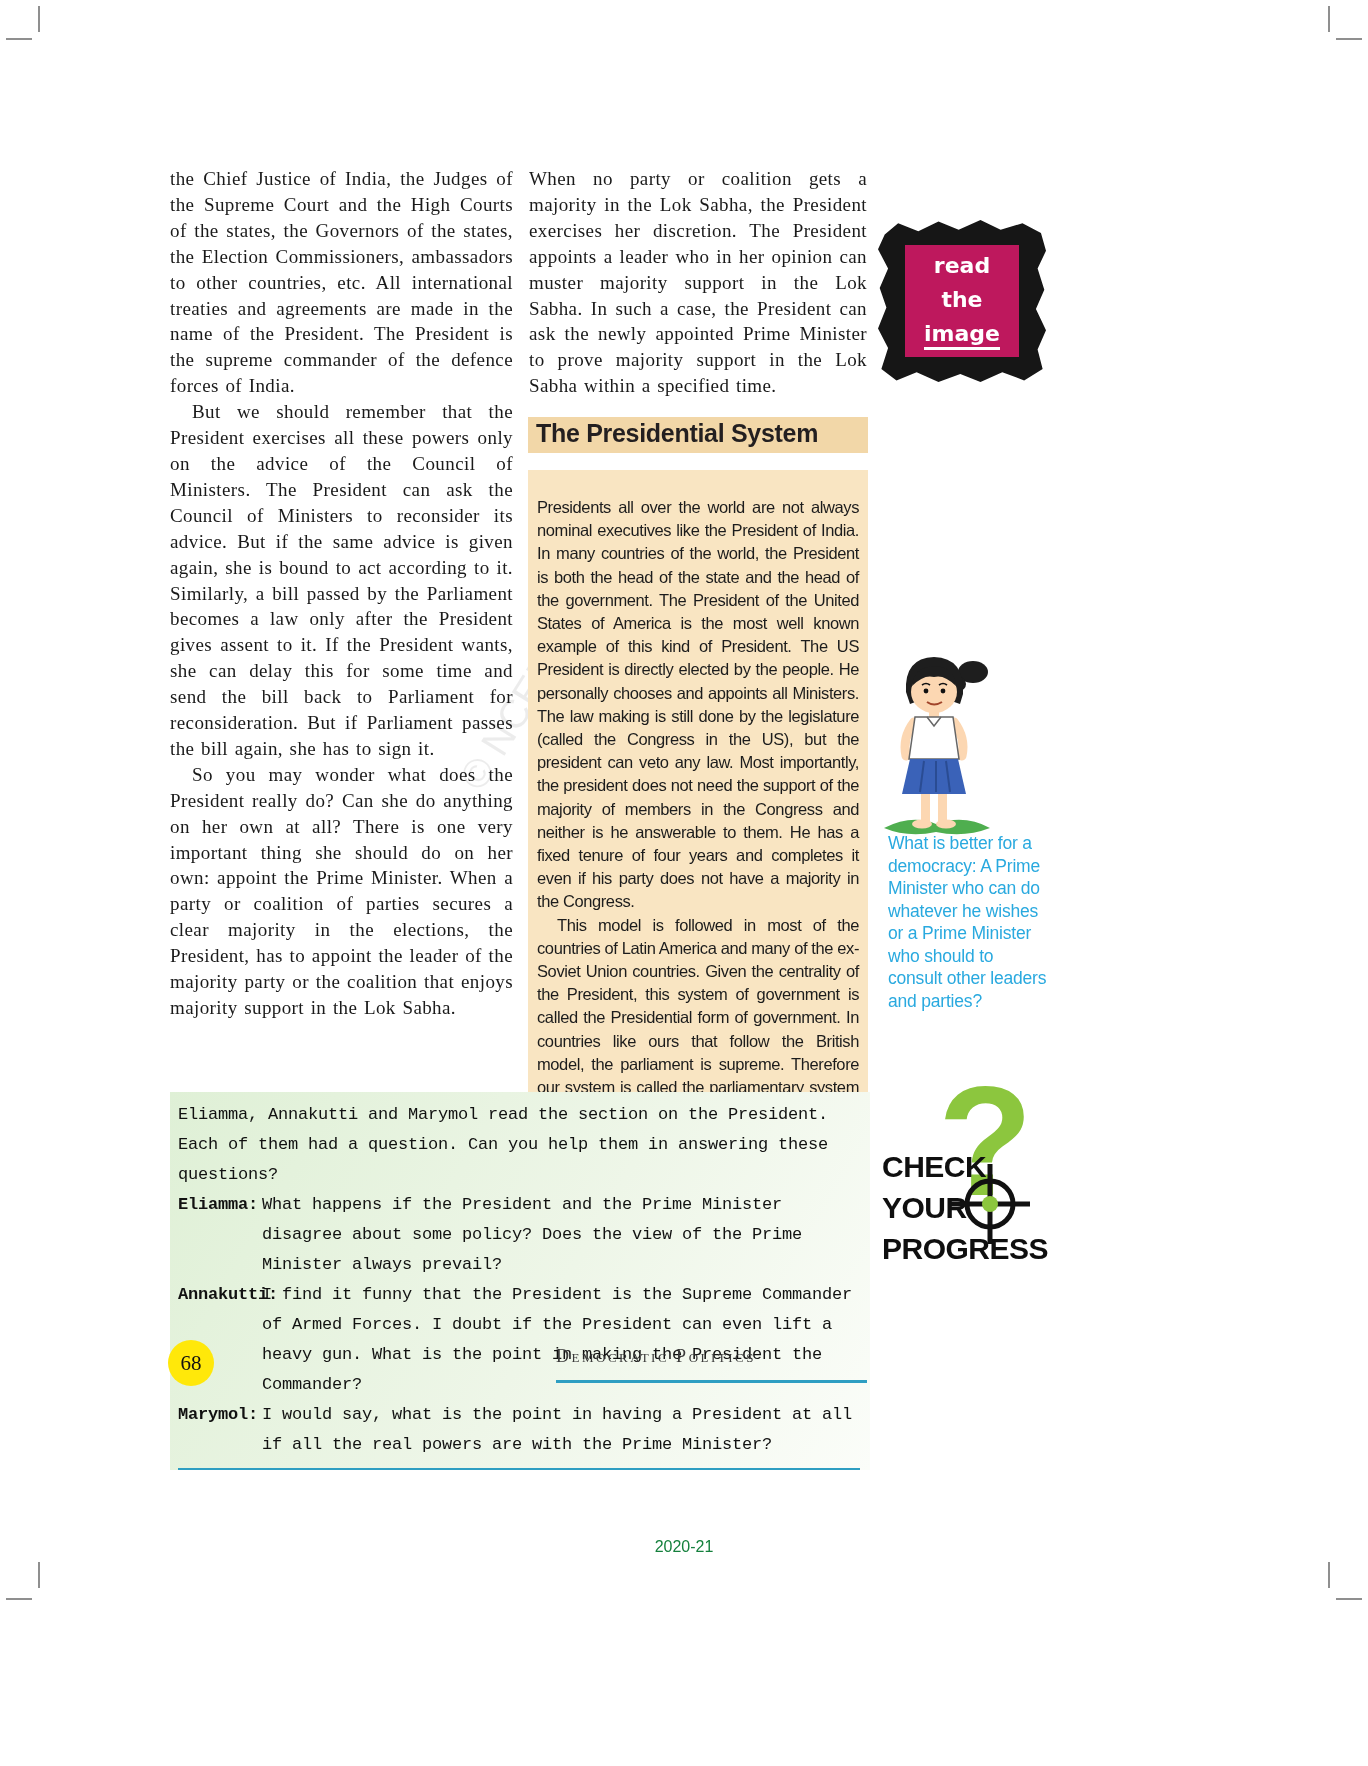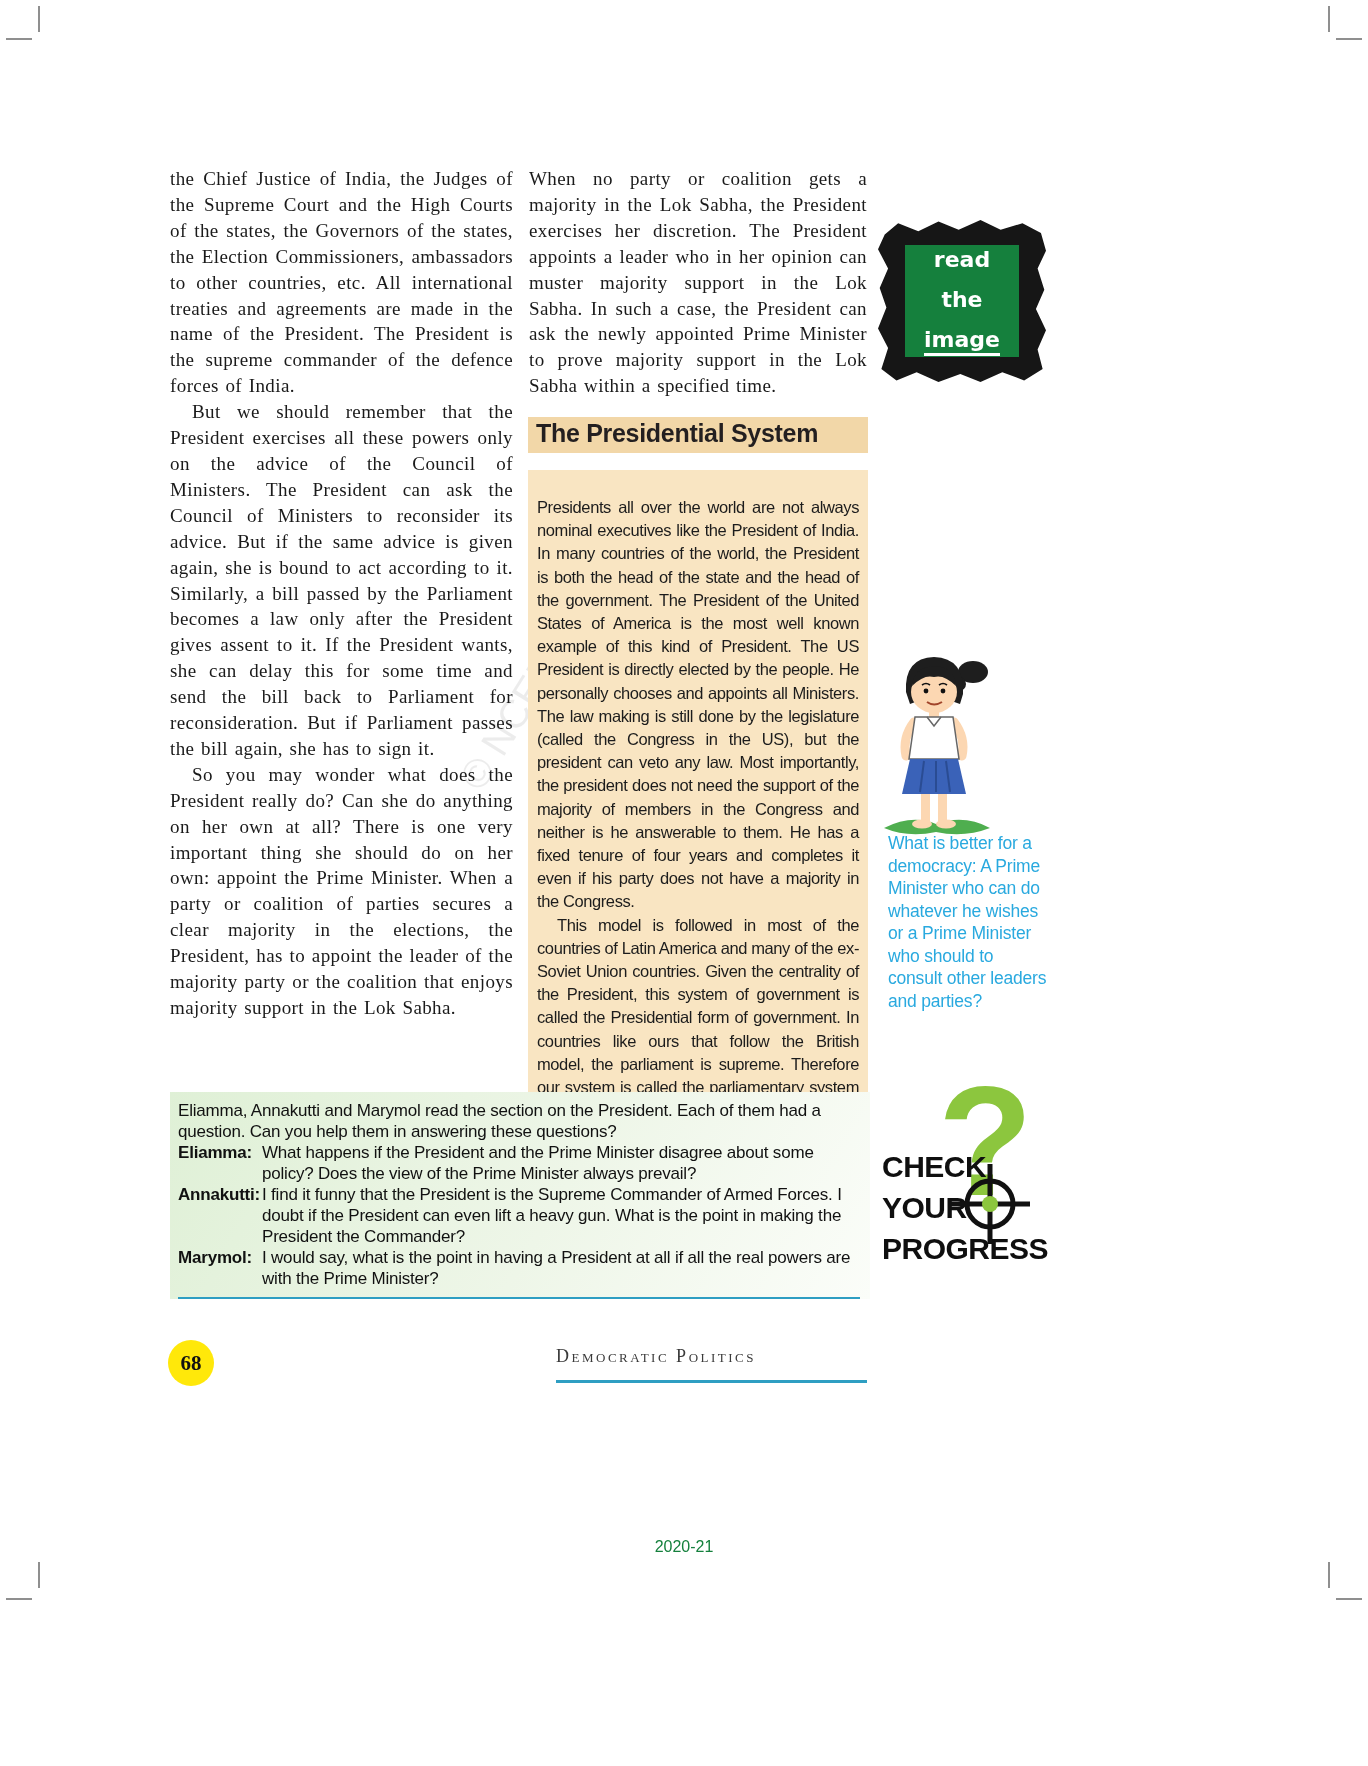--- a/index.html
+++ b/index.html
@@ -45,40 +45,40 @@
   .ps-body .indent2 { text-indent:20px; }
 
   
   .read-frame {
     position:absolute; left:878px; top:220px; width:168px; height:162px; background:#161616;
     clip-path:polygon(4% 9%, 12% 2%, 24% 7%, 36% 1%, 48% 6%, 61% 0%, 73% 6%, 86% 2%, 97% 8%,
       100% 19%, 95% 30%, 99% 43%, 94% 55%, 100% 68%, 95% 80%, 98% 92%, 87% 99%, 74% 94%,
       61% 100%, 49% 95%, 36% 100%, 23% 94%, 11% 99%, 2% 92%, 6% 79%, 0% 67%, 5% 54%, 1% 42%, 6% 30%, 0% 18%);
   }
   .read-pink {
-    position:absolute; inset:25px 27px; background:#15803d;
-    display:flex; flex-direction:column; align-items:center; justify-content:center; gap:15px;
+    position:absolute; inset:25px 27px; background:#be185d;
+    display:flex; flex-direction:column; align-items:center; justify-content:center; gap:9px;
     font-family:"DejaVu Sans", sans-serif; font-weight:700; font-size:22px; color:#ffffff;
   }
   .read-pink .ul { border-bottom:3px solid #ffffff; padding-bottom:1px; }
 
   
   .girl { position:absolute; left:872px; top:646px; width:128px; height:198px; }
   .caption {
     position:absolute; left:888px; top:832px; width:162px;
     font-family:"Liberation Sans", sans-serif; font-size:17.5px; line-height:22.5px;
     letter-spacing:-0.2px; color:#29a9df;
   }
 
   
   .dlg {
     position:absolute; left:170px; top:1092px; width:700px;
     background:linear-gradient(120deg,#dff0d6 0%, #eef6e8 55%, #fbfdf9 100%);
     padding:8px 10px 0 8px;
-    font-family:Liberation Sans, sans-serif; font-size:17px; line-height:21px;
+    font-family:Liberation Mono, monospace; font-size:17px; line-height:30px;
     letter-spacing:-0.2px; color:#111;
   }
   .dlg-row { display:flex; }
   .dlg-name { width:84px; flex:none; font-weight:700; }
   .dlg-text { flex:1; }
   .dlg-rule { height:2px; background:#2e9ec2; margin-top:8px; }
 
   .cyp { position:absolute; left:882px; top:1080px; width:180px; height:200px;
          font-family:"Liberation Sans", sans-serif; }
   .qmark {
@@ -88,21 +88,21 @@
   }
   .crosshair { position:absolute; left:66px; top:82px; width:84px; height:84px; z-index:3; }
   .cyp-text { position:relative; z-index:2; padding-top:66px;
               font-weight:700; font-size:30px; line-height:41px; color:#0f0f0f; letter-spacing:-0.5px; }
 
   
   .page-circle {
     position:absolute; left:168px; top:1340px; width:46px; height:46px;
     background:#ffe80a; border-radius:50%;
     display:flex; align-items:center; justify-content:center;
-    font-family:"Liberation Serif", serif; font-weight:700; font-size:21px; color:#111;
+    font-family:"Liberation Serif", serif; font-weight:400; font-size:21px; color:#111;
   }
   .footer-section {
     position:absolute; left:556px; top:1346px; width:311px; text-align:left;
     font-family:"Liberation Serif", serif; font-variant:small-caps;
     font-size:18px; letter-spacing:2.5px; color:#3a3a3a;
   }
   .footer-rule { position:absolute; left:556px; top:1380px; width:311px; height:3px; background:#2e9ec2; }
   .year { position:absolute; left:0; right:0; top:1538px; text-align:center;
           font-family:"Liberation Sans", sans-serif; font-size:16px; color:#15803d; }
 </style>

